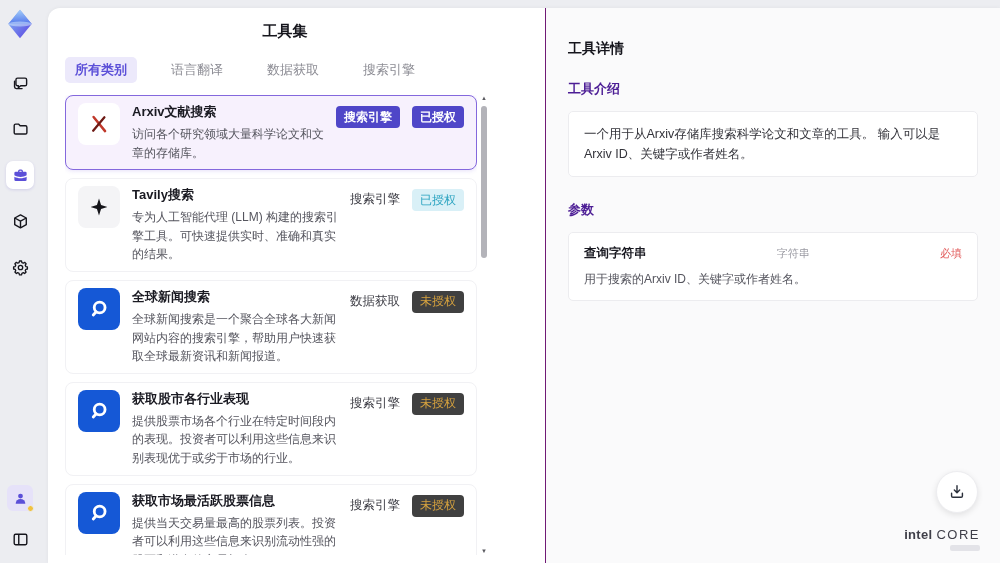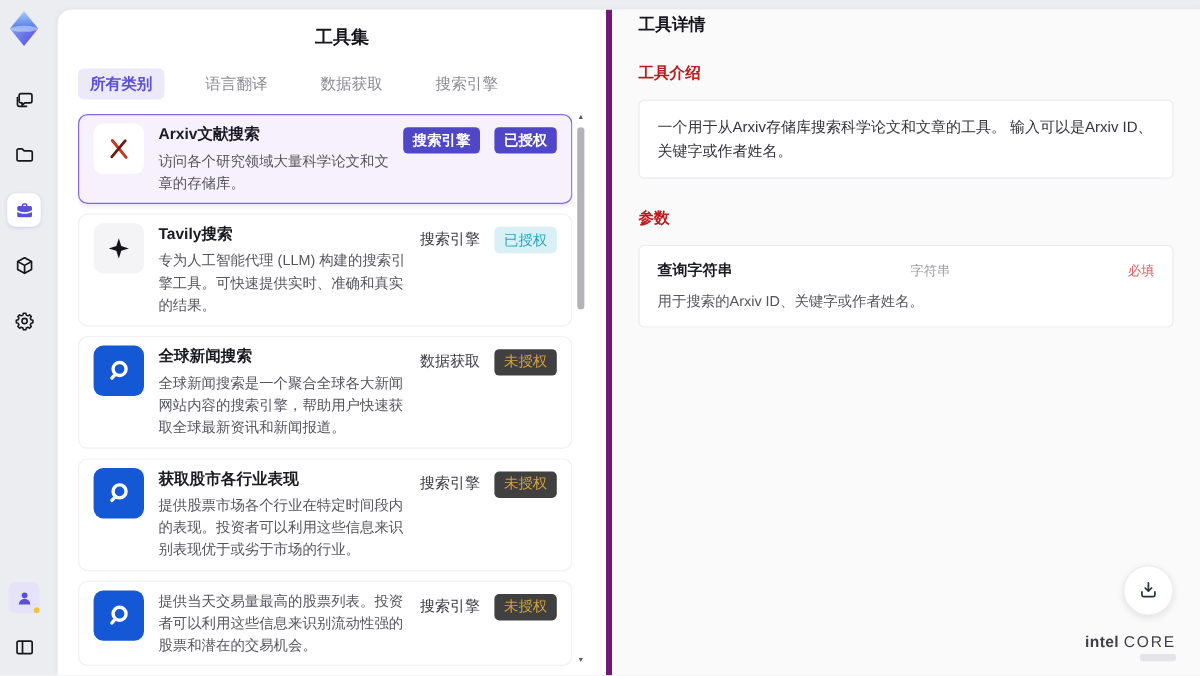--- a/index.html
+++ b/index.html
@@ -53,23 +53,23 @@
 
   
   .sb { position:absolute; right:16px; top:86px; bottom:8px; width:10px; display:flex;
         flex-direction:column; align-items:center; }
   .sb-arrow { font-size:6px; color:#5a5a60; line-height:8px; cursor:pointer; }
   .sb-track { flex:1; width:8px; position:relative; }
   .sb-thumb { position:absolute; top:4px; left:1px; width:6px; height:152px; border-radius:4px;
               background:#b3b3b9; cursor:pointer; }
 
   
-  .panel-detail { flex:1; background:#fafafb; border-left:5px solid #701a75; padding:4px 22px; position:relative; }
+  .panel-detail { flex:1; background:#fafafb; border-left:1px solid #701a75; padding:32px 22px; position:relative;margin-left:40px; }
   .detail-title { font-size:14px; font-weight:bold; color:#16161d; margin-bottom:22px; }
-  .section-h { font-size:13px; font-weight:bold; color:#b91c1c; margin-bottom:13px; }
+  .section-h { font-size:13px; font-weight:bold; color:#4c1d95; margin-bottom:13px; }
   .box { background:#ffffff; border:1px solid #ececef; border-radius:5px; padding:12px 15px; margin-bottom:24px; }
   .intro-text { font-size:12.5px; color:#33333a; line-height:1.6; }
   .param-line { display:flex; align-items:baseline; gap:7px; margin-bottom:9px;justify-content:space-between; }
   .param-name { font-size:12.5px; font-weight:bold; color:#1a1a22; }
   .param-type { font-size:11px; color:#9a9aa2; }
   .param-req  { font-size:11px; color:#e25c5c; }
   .param-desc { font-size:12px; color:#55555e; }
 
   
   .fab { position:absolute; right:22px; bottom:50px; width:42px; height:42px; border-radius:50%;
@@ -226,20 +226,21 @@
           </div>
      </div>
         <div class="tool-item ">
        <div class="tool-ico blue">
             <svg viewBox="0 0 24 24" fill="none">
               <circle cx="12.6" cy="10.6" r="5" stroke="#ffffff" stroke-width="2.6"></circle>
               <path d="M9.4 14.6l-2.7 3" stroke="#ffffff" stroke-width="2.6" stroke-linecap="round"></path>
             </svg>
           </div>
        <div class="tool-body">
+         <div class="tool-name">获取市场最活跃股票信息</div>
          <div class="tool-desc">提供当天交易量最高的股票列表。投资者可以利用这些信息来识别流动性强的股票和潜在的交易机会。</div>
        </div>
        <div class="tool-tags">
             <span class="cat-text">搜索引擎</span>
        <span class="pill none">未授权</span>
           </div>
      </div>
       </div>
 
     <div class="sb">

